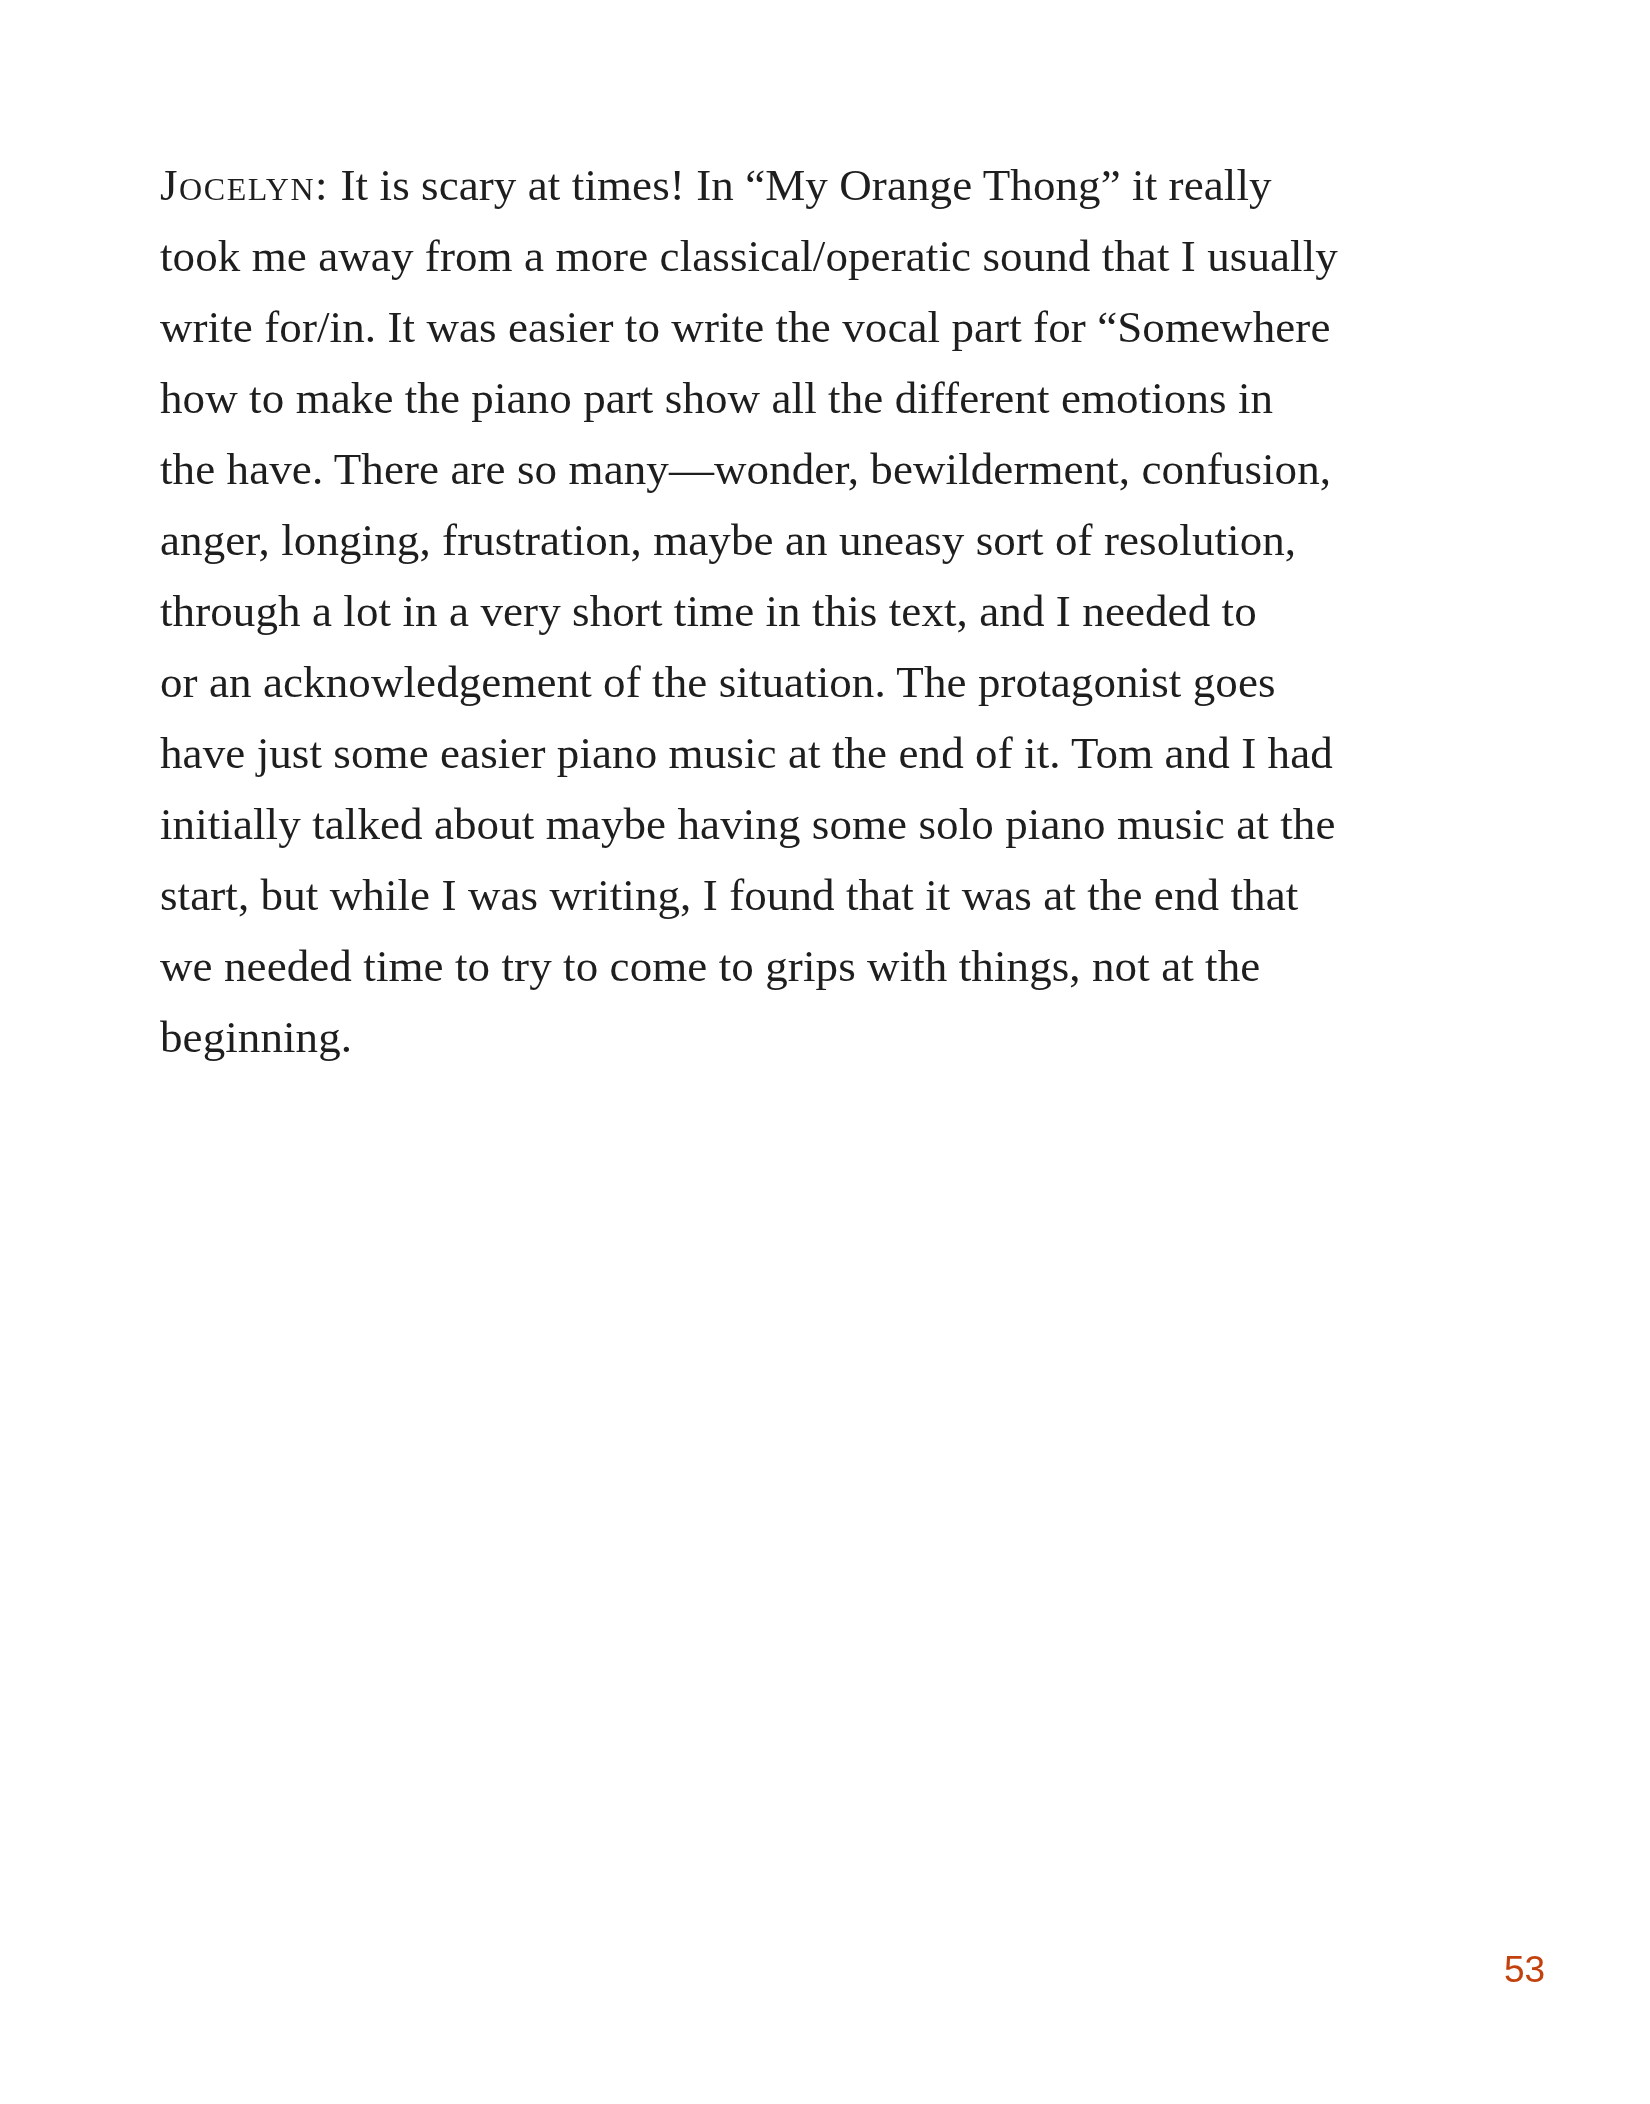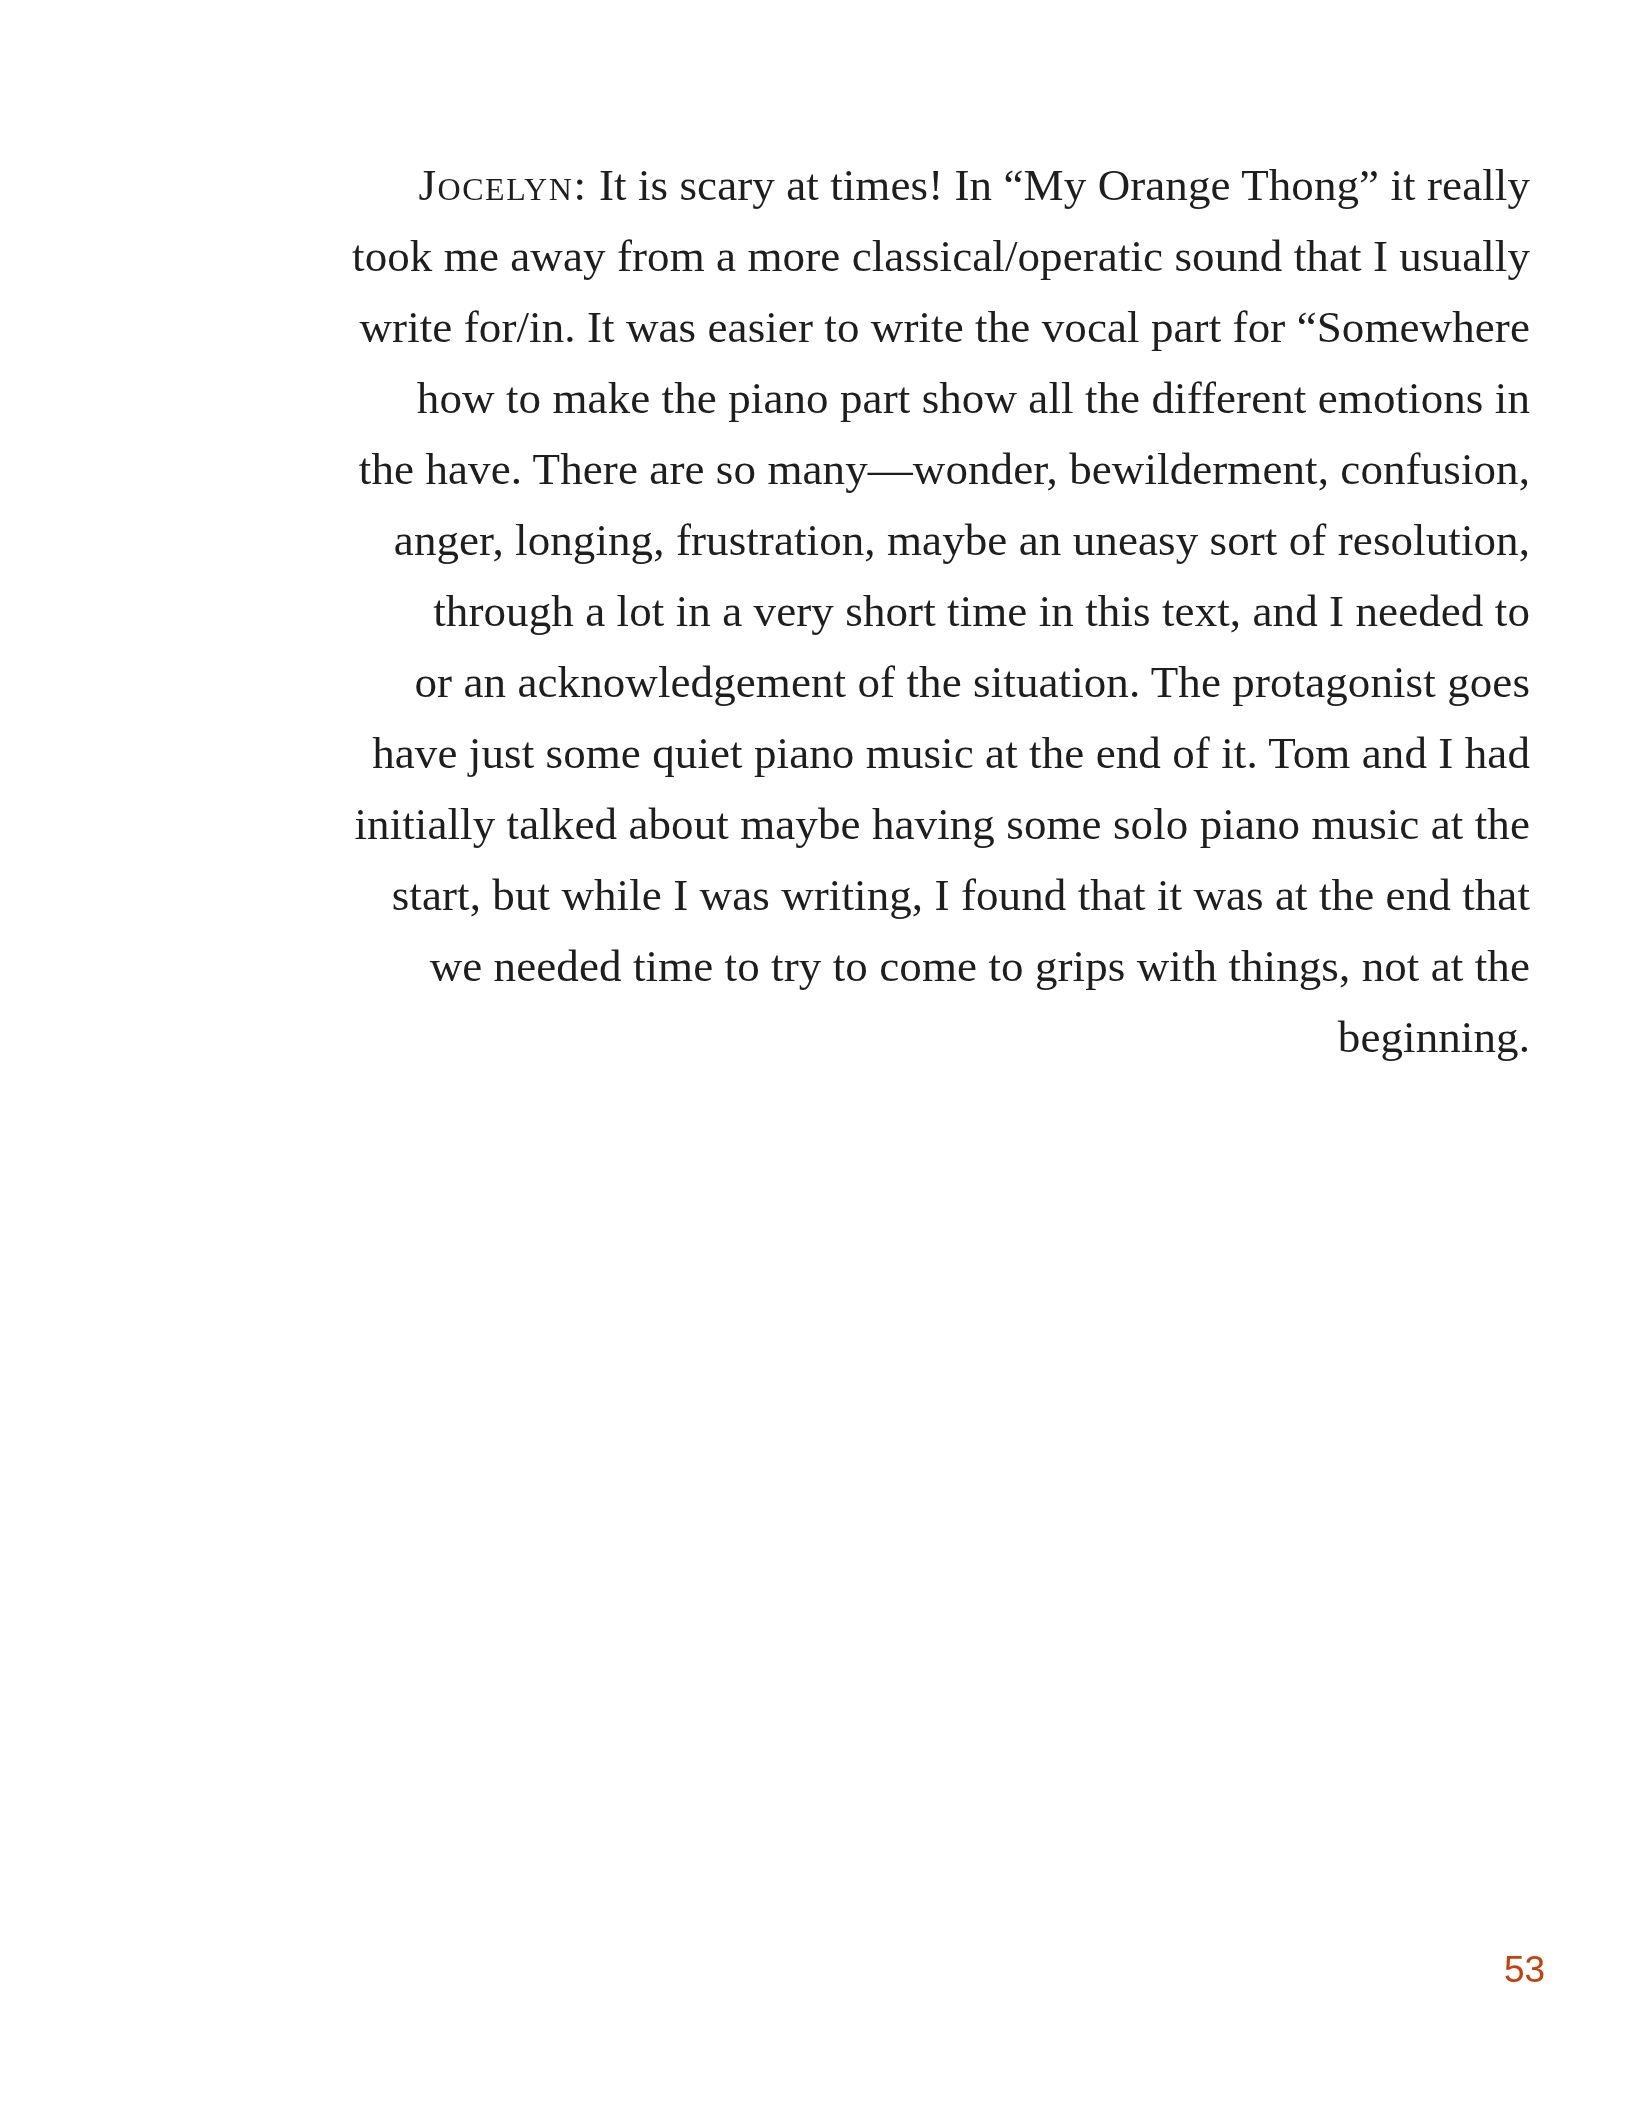--- a/index.html
+++ b/index.html
@@ -24,21 +24,20 @@
     left: 160px;
     top: 150px;
     width: 1370px;
     color: #1e1e1e;
     font-size: 45px;
     line-height: 71px;
     letter-spacing: 0.002em;
   }
   .line {
     white-space: nowrap;
-    text-align: right;
   }
   .speaker {
     font-variant: small-caps;
     letter-spacing: 0.035em;
   }
   .page-number {
     position: absolute;
     left: 1504px;
     top: 1948px;
     font-family: "Liberation Sans", sans-serif;
@@ -54,21 +53,21 @@
 
   <div class="text-block">
     <div class="line"><span class="speaker">Jocelyn:</span><span> It is scary at times! In “My Orange Thong” it really</span></div>
     <div class="line">took me away from a more classical/operatic sound that I usually</div>
     <div class="line">write for/in. It was easier to write the vocal part for “Somewhere</div>
     <div class="line">how to make the piano part show all the different emotions in</div>
     <div class="line">the have. There are so many—wonder, bewilderment, confusion,</div>
     <div class="line">anger, longing, frustration, maybe an uneasy sort of resolution,</div>
     <div class="line">through a lot in a very short time in this text, and I needed to</div>
     <div class="line">or an acknowledgement of the situation. The protagonist goes</div>
-    <div class="line">have just some quiet piano music at the end of it. Tom and I had</div>
+    <div class="line">have just some easier piano music at the end of it. Tom and I had</div>
     <div class="line">initially talked about maybe having some solo piano music at the</div>
     <div class="line">start, but while I was writing, I found that it was at the end that</div>
     <div class="line">we needed time to try to come to grips with things, not at the</div>
     <div class="line">beginning.</div>
   </div>
 
   <div class="page-number">53</div>
 
 </div>
 

